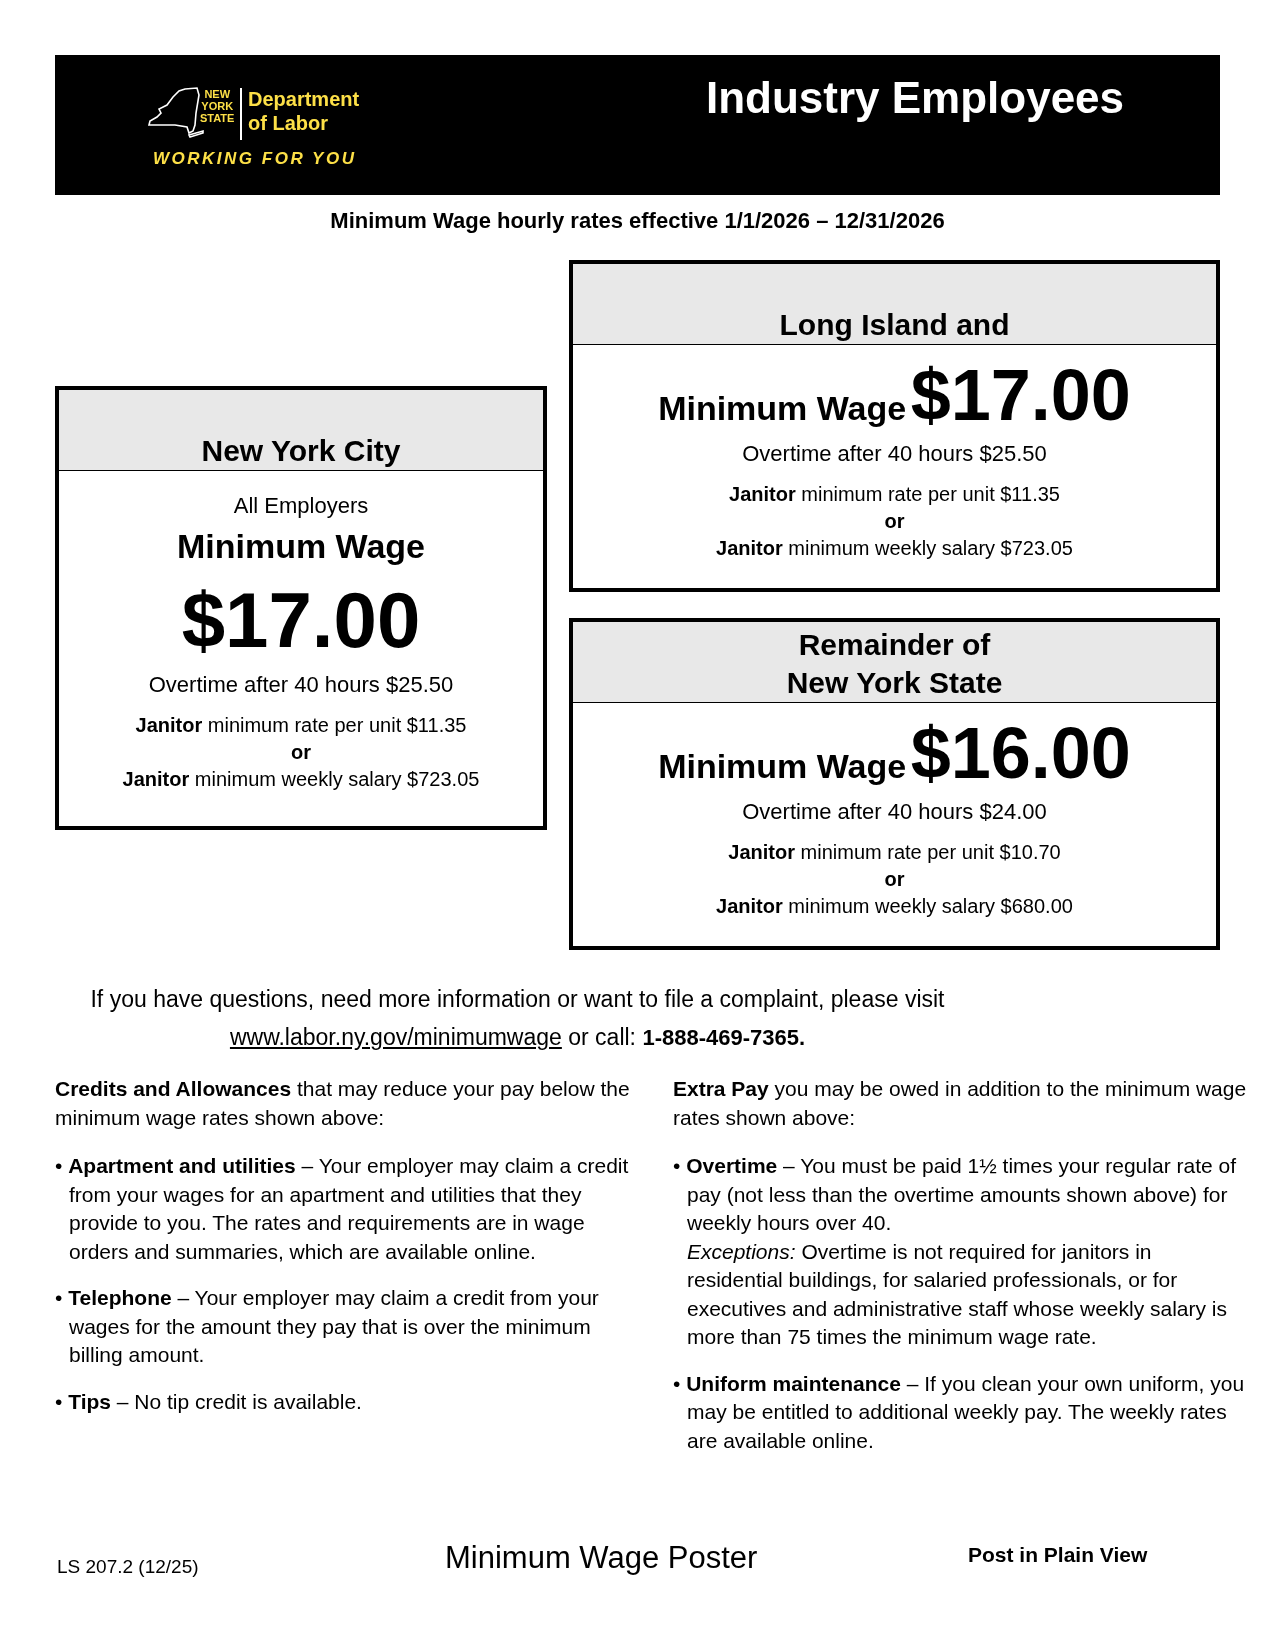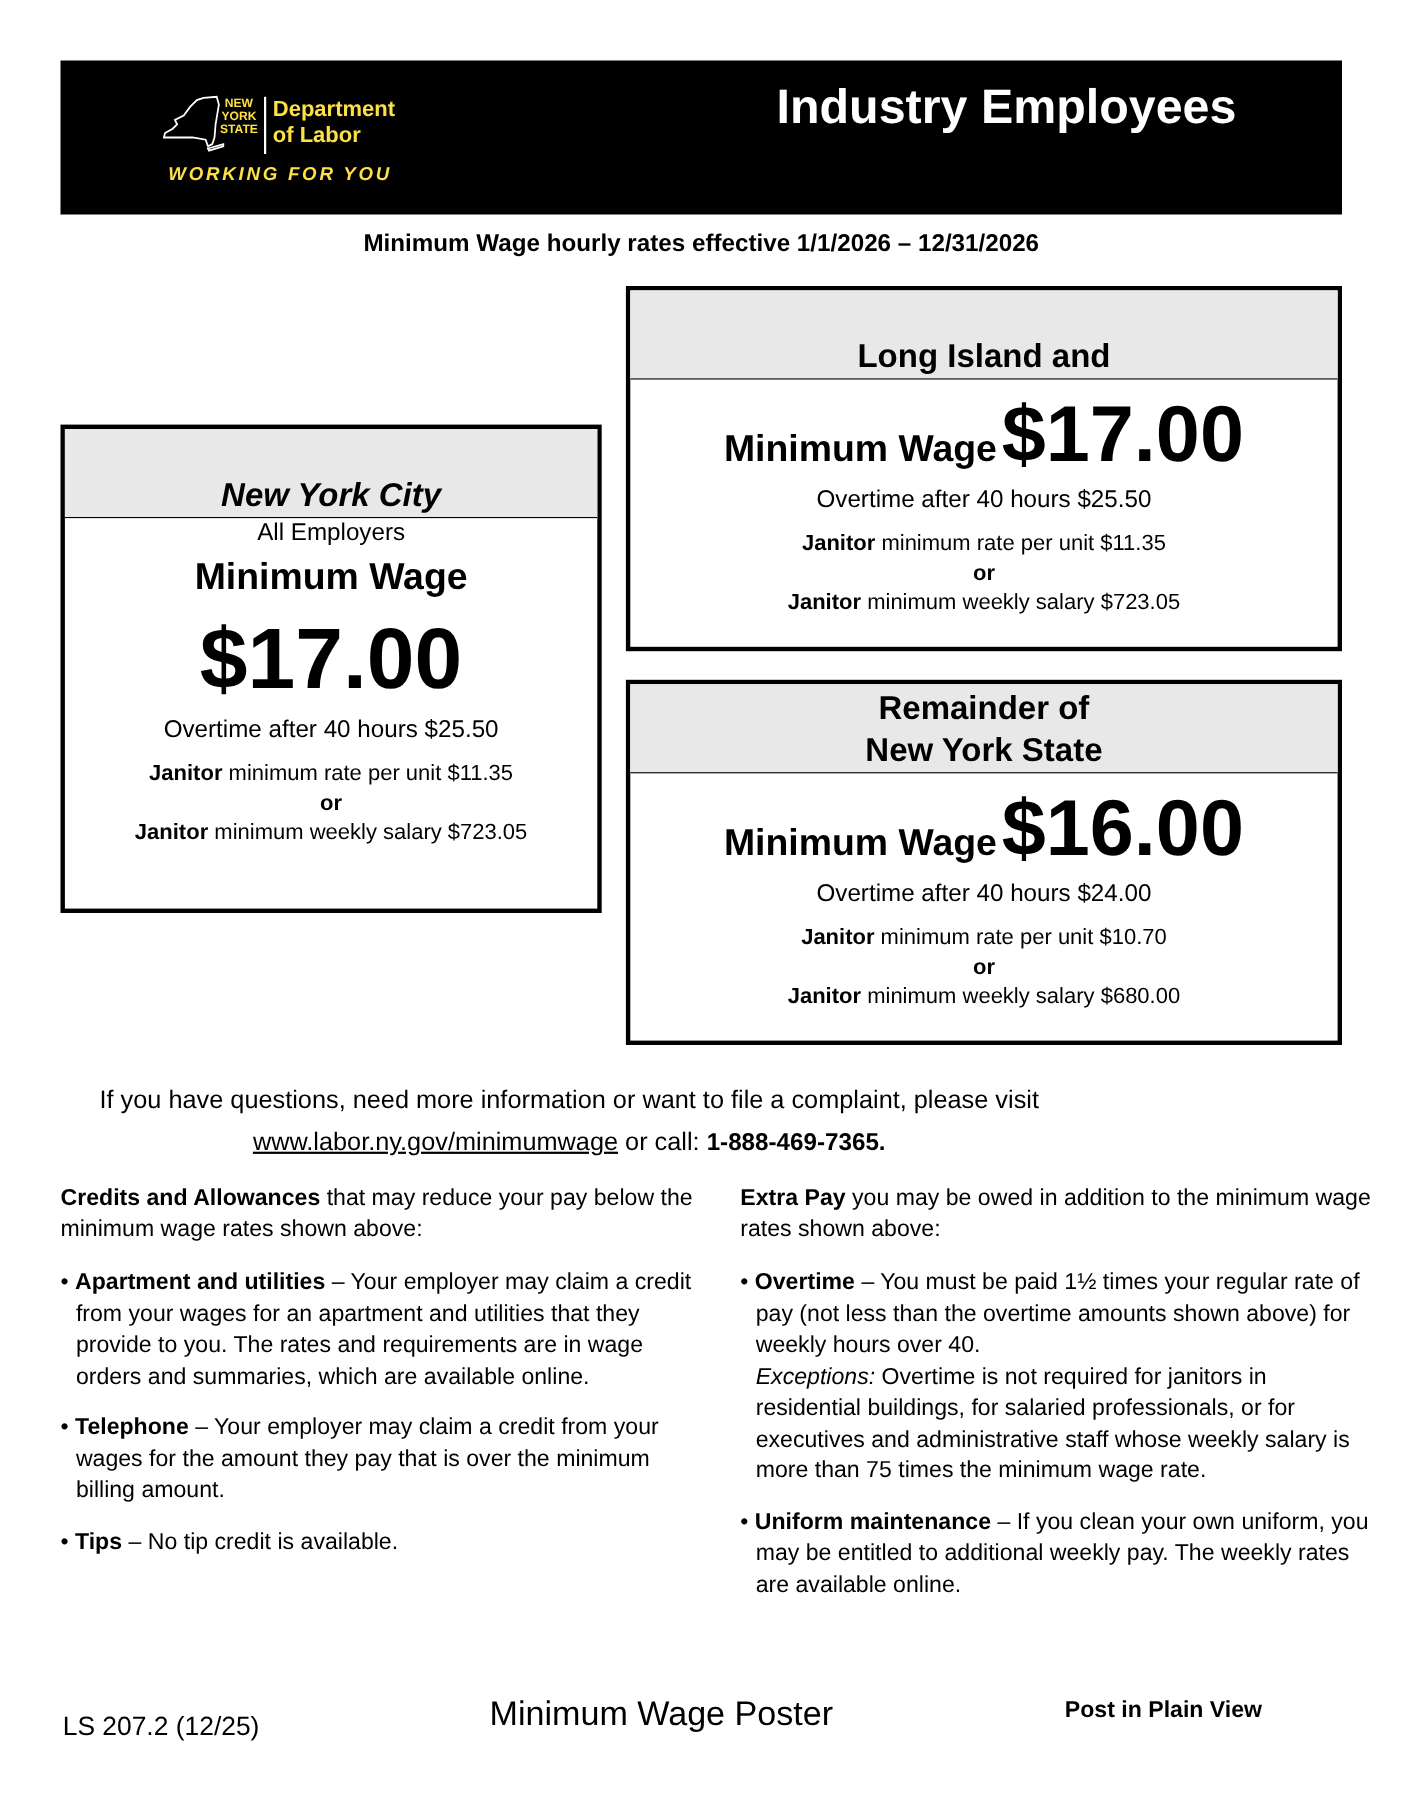--- a/index.html
+++ b/index.html
@@ -35,22 +35,22 @@
     left: 0; top: 208px; width: 1275px; text-align: center; font-weight: bold; font-size: 22px;
   }
   
   .box { border: 4px solid #000; box-sizing: border-box; background: #fff; }
   .box-head {
     background: #e8e8e8; border-bottom: 1.5px solid #000; text-align: center;
     font-weight: bold; font-size: 30px; line-height: 38px; display: flex; align-items: flex-end; justify-content: center;
   }
   .center { text-align: center; }
   .nyc { left: 55px; top: 386px; width: 492px; height: 444px; }
-  .nyc .box-head { height: 80px; font-style: italic; }
-  .nyc .all-emp { font-size: 22px; }
+  .nyc .box-head { height: 80px; }
+  .nyc .all-emp { font-size: 22px; margin-top: 22px; }
   .nyc .mw { font-size: 34px; font-weight: bold; margin-top: 8px; }
   .nyc .amt { font-size: 78px; font-weight: bold; line-height: 84px; margin-top: 12px; }
   .ot { font-size: 22px; }
   .jan { font-size: 20px; line-height: 27px; }
   .jan b { font-weight: bold; }
   .li { left: 569px; top: 260px; width: 651px; height: 332px; }
   .li .box-head { height: 80px; }
   .rem { left: 569px; top: 618px; width: 651px; height: 332px; }
   .rem .box-head { height: 80px; }
   .mwline { font-weight: bold; margin-top: 10px; white-space: nowrap; }
@@ -59,21 +59,21 @@
   .contact { left: 0; top: 980px; width: 1035px; text-align: center; font-size: 23px; line-height: 38px; }
   .contact a { color: #000; text-decoration: underline; }
   .contact .phone { font-weight: bold; font-size: 22px; }
   .col { font-size: 21px; line-height: 28.5px; }
   .col p { margin: 0 0 20px 0; }
   .col ul { list-style: none; margin: 0; padding: 0; }
   .col li { margin-bottom: 18px; padding-left: 14px; text-indent: -14px; }
   .col b { font-weight: bold; }
   .left-col { left: 55px; top: 1075px; width: 580px; }
   .right-col { left: 648px; top: 1075px; width: 580px; margin-left: 25px; }
-  .footer-left { left: 57px; top: 1556px; font-size: 24px; }
+  .footer-left { left: 57px; top: 1556px; font-size: 19px; }
   .footer-mid { left: 445px; top: 1540px; font-size: 31px; }
   .footer-right { left: 968px; top: 1543px; font-size: 21px; font-weight: bold; }
 </style>
 </head>
 <body>
 
 <div class="abs banner">
   <div class="logo">
     <svg width="60" height="60" viewBox="0 0 60 60">
       <path d="M40 6 L52 5 L54 12 L51 30 L50 42 L48 48 L44 50 L42 44 L30 42 L18 42 L4 42 L5 38 L12 34 L16 30 L14 26 L22 22 L28 14 L34 8 Z M44 52 L58 48 L58 50 L45 54 Z" fill="none" stroke="#fff" stroke-width="1.6"></path>

